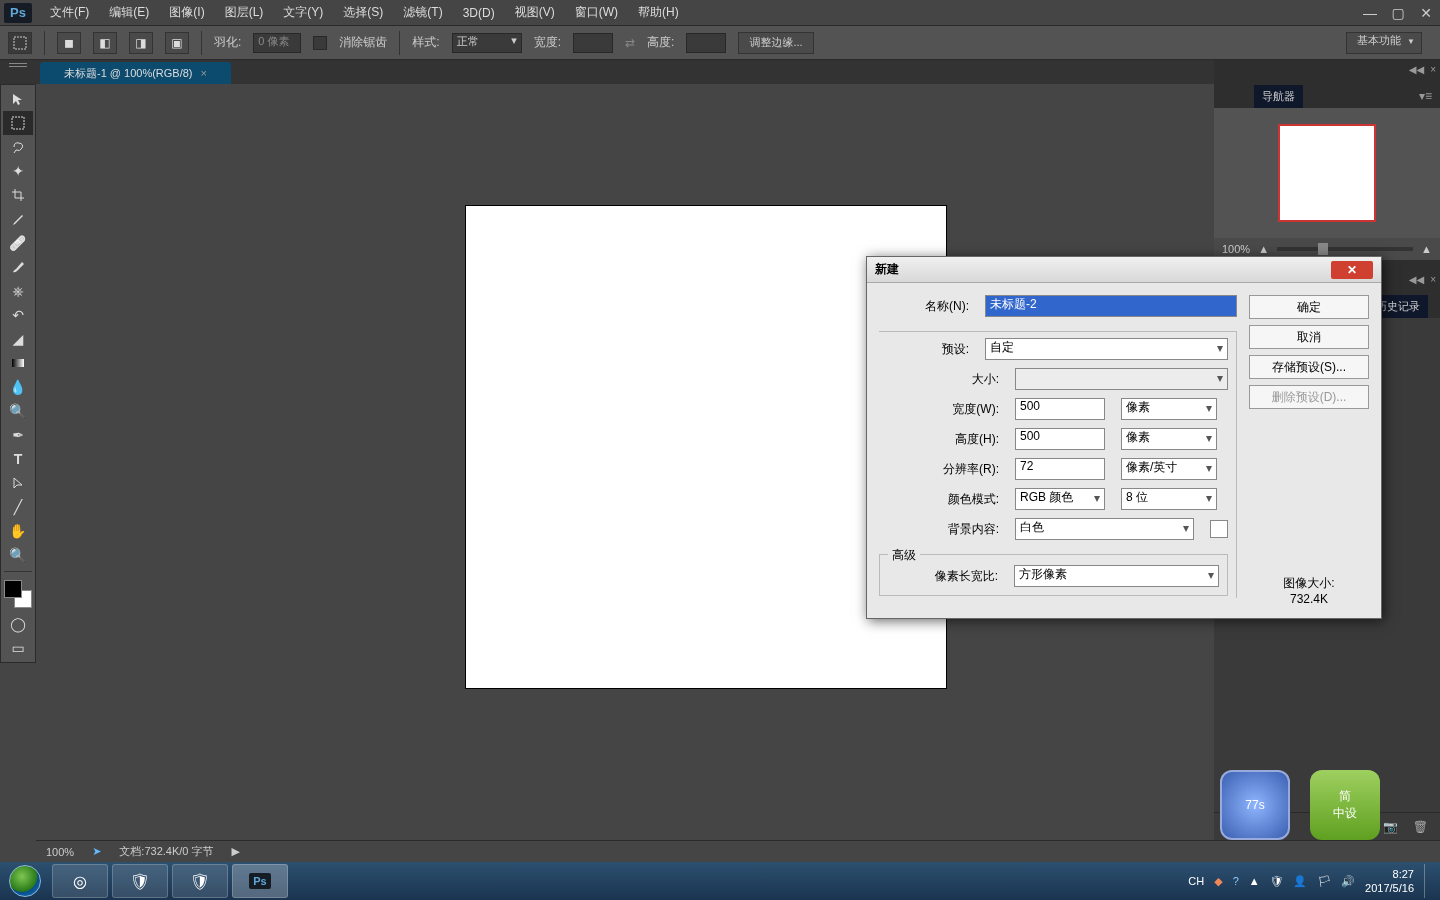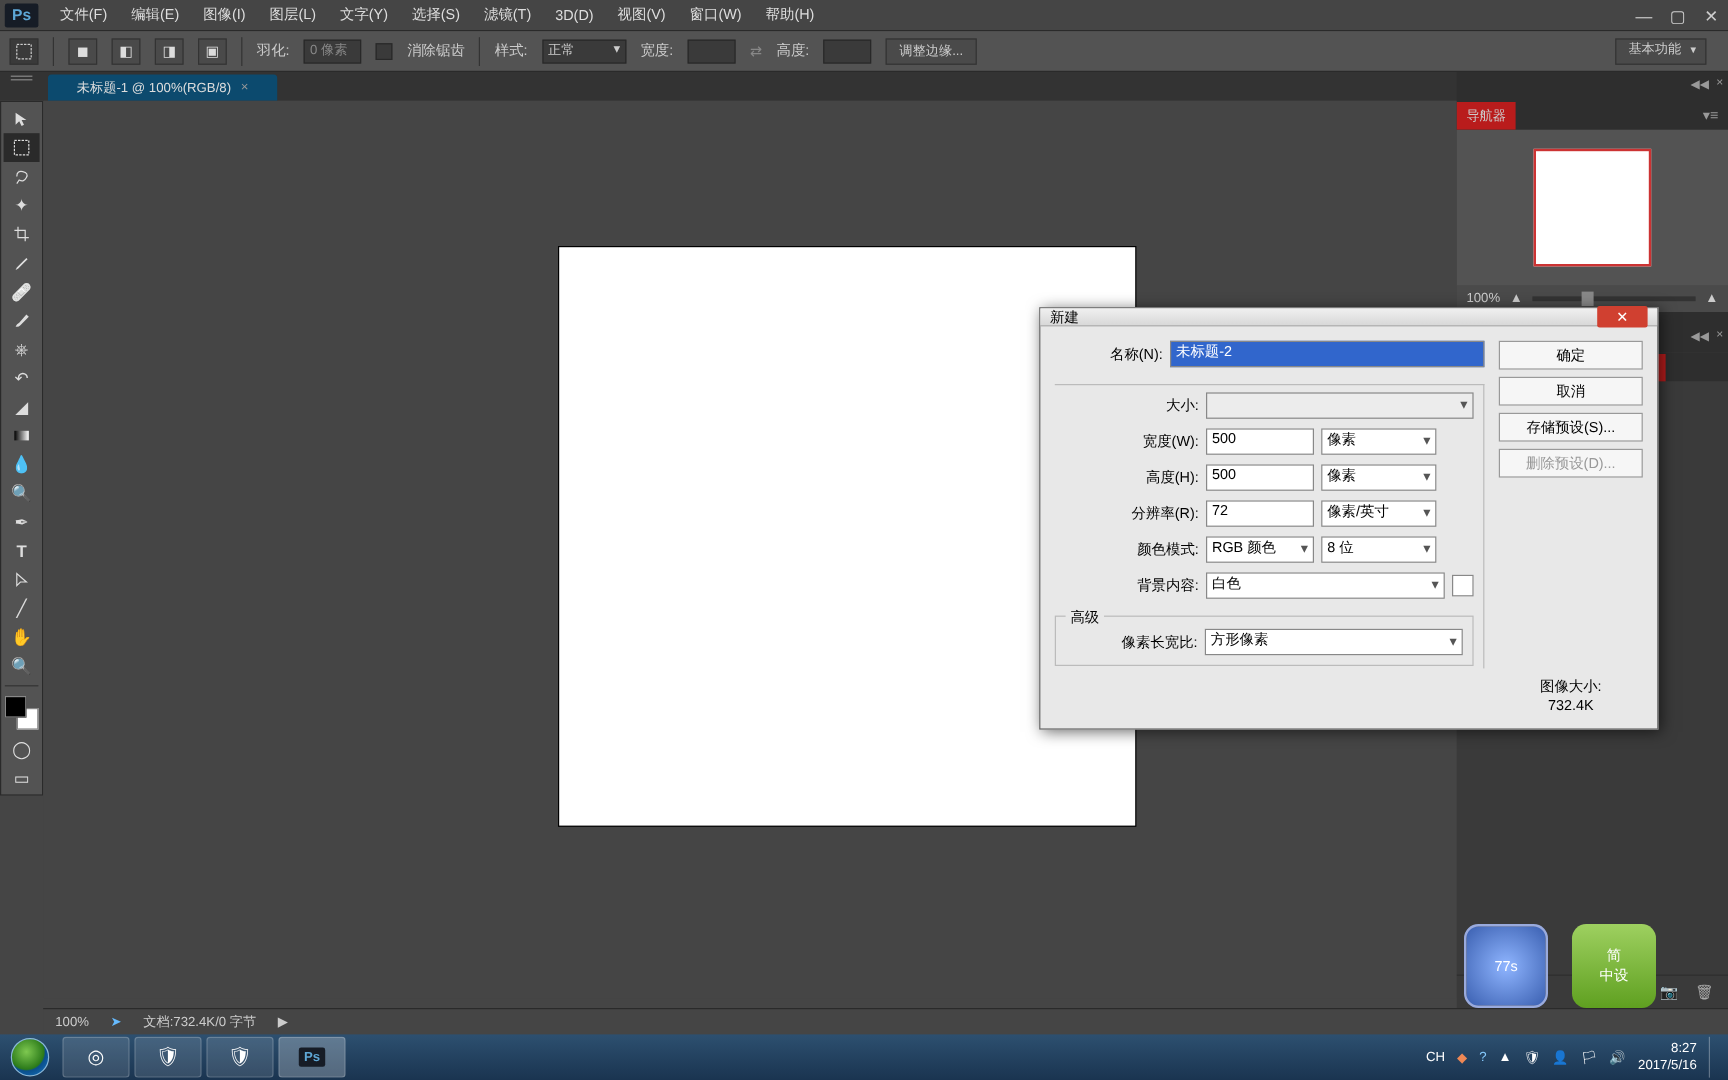--- a/index.html
+++ b/index.html
@@ -44,21 +44,21 @@
 .canvas-area { position: absolute; top: 84px; left: 36px; right: 226px; bottom: 68px; background: #454545; }
 .canvas-doc { position: absolute; top: 122px; left: 430px; width: 480px; height: 482px; background: #fff; box-shadow: 0 0 0 1px #000; }
 
 
 .status-bar { position: absolute; bottom: 38px; left: 36px; right: 0; height: 22px; background: #454545; display: flex; align-items: center; padding: 0 10px; gap: 18px; font-size: 11px; color: #ccc; border-top: 1px solid #2a2a2a; }
 
 
 .right-panels { position: absolute; top: 60px; right: 0; width: 226px; bottom: 60px; display: flex; flex-direction: column; }
 .panel-tab-row { height: 24px; background: #2e2e2e; display: flex; align-items: center; position: relative; }
 .panel-tab { padding: 4px 8px; color: #ccc; font-size: 11px; }
-.panel-tab.active { background: #b91c1c; }
+.panel-tab.active { background: #0f172a; margin-left: 40px; }
 .panel-tab.dim { color: #777; }
 .panel-body { background: #535353; }
 .nav-preview { height: 130px; display: flex; align-items: center; justify-content: center; background: #535353; }
 .nav-thumb { width: 98px; height: 98px; background: #fff; border: 2px solid #cc3333; }
 .nav-slider-row { height: 22px; background: #4a4a4a; display: flex; align-items: center; padding: 0 8px; gap: 8px; font-size: 11px; color: #ccc; }
 .nav-slider { flex: 1; height: 4px; background: #333; position: relative; }
 .nav-slider::after { content: ""; position: absolute; left: 30%; top: -4px; width: 10px; height: 12px; background: #888; }
 .hist-body { flex: 1; background: #3a3a3a; position: relative; }
 .hist-footer { height: 28px; background: #3a3a3a; border-top: 1px solid #2a2a2a; display: flex; justify-content: flex-end; align-items: center; gap: 14px; padding-right: 12px; color: #aaa; }
 .panel-collapse { position: absolute; right: 4px; top: 4px; color: #999; font-size: 10px; display: flex; gap: 6px; }
@@ -68,28 +68,28 @@
 .start-orb { width: 50px; height: 38px; display: flex; align-items: center; justify-content: center; }
 .start-orb-inner { width: 32px; height: 32px; border-radius: 50%; background: radial-gradient(circle at 40% 35%, #7ec850, #2b7a1a 55%, #0a4f8c 60%, #1976c5); border: 1px solid #89b7d8; }
 .task-btn { width: 56px; height: 34px; margin: 0 2px; background: rgba(255,255,255,.12); border: 1px solid rgba(255,255,255,.2); border-radius: 3px; display: flex; align-items: center; justify-content: center; font-size: 16px; color: #fff; }
 .task-btn.active { background: rgba(255,255,255,.25); }
 .tray { margin-left: auto; display: flex; align-items: center; gap: 10px; padding-right: 8px; color: #fff; font-size: 11px; }
 .tray-clock { text-align: right; line-height: 14px; }
 .desk-ico { position: absolute; width: 70px; height: 70px; border-radius: 12px; display: flex; flex-direction: column; align-items: center; justify-content: center; color: #fff; font-size: 12px; }
 
 
 .dialog { position: absolute; top: 256px; left: 866px; width: 516px; background: #e8e8e8; border: 1px solid #666; box-shadow: 2px 2px 12px rgba(0,0,0,.6); color: #000; }
-.dlg-title { height: 15px; background: linear-gradient(#f0f0f0,#d8d8d8); display: flex; align-items: center; padding: 0 8px; font-size: 12px; border-bottom: 1px solid #aaa; }
+.dlg-title { height: 26px; background: linear-gradient(#f0f0f0,#d8d8d8); display: flex; align-items: center; padding: 0 8px; font-size: 12px; border-bottom: 1px solid #aaa; font-weight: bold; }
 .dlg-close { margin-left: auto; width: 42px; height: 18px; background: #d04030; color: #fff; display: flex; align-items: center; justify-content: center; border-radius: 2px; font-size: 12px; }
 .dlg-body { display: flex; padding: 12px; gap: 12px; }
 .dlg-left { flex: 1; display: flex; flex-direction: column; gap: 8px; }
 .dlg-right { width: 120px; display: flex; flex-direction: column; gap: 6px; }
 .dlg-btn { height: 24px; background: #f6f6f6; border: 1px solid #999; font-size: 12px; }
 .dlg-btn.disabled { color: #999; }
-.dlg-row { display: flex; align-items: center; gap: 6px; }
+.dlg-row { display: flex; align-items: center; gap: 16px; }
 .dlg-row label { width: 90px; text-align: right; font-size: 12px; }
 .dlg-row.sub label { width: 120px; }
 .dlg-input { flex: 1; height: 22px; border: 1px solid #888; background: #fff; padding: 0 4px; font-size: 12px; }
 .dlg-input.selected { background: #3166cc; color: #fff; }
 .dlg-select { height: 22px; border: 1px solid #888; background: #fff; padding: 0 4px; font-size: 12px; position: relative; }
 .dlg-select::after { content: "▾"; position: absolute; right: 4px; top: 2px; color: #555; }
 .dlg-select.disabled { background: #ececec; color: #999; }
 .dlg-group { border: 1px solid #bbb; padding: 10px 8px 8px; position: relative; margin-top: 6px; display: flex; flex-direction: column; gap: 8px; }
 .dlg-group-title { position: absolute; top: -8px; left: 8px; background: #e8e8e8; padding: 0 4px; font-size: 12px; }
 .dlg-group.outer { border-left: none; border-bottom: none; padding: 6px 8px 2px 0; }
@@ -277,20 +277,24 @@
     <span>新建</span>
     <div class="dlg-close">✕</div>
   </div>
   <div class="dlg-body">
     <div class="dlg-left">
       <div class="dlg-row">
         <label>名称(N):</label>
         <div class="dlg-input selected">未标题-2</div>
       </div>
       <div class="dlg-group outer">
+      <div class="dlg-row">
+        <label>预设:</label>
+        <div class="dlg-select" style="flex:1">自定</div>
+      </div>
       <div class="dlg-row sub">
         <label>大小:</label>
         <div class="dlg-select disabled" style="flex:1"></div>
       </div>
       <div class="dlg-row sub">
         <label>宽度(W):</label>
         <div class="dlg-input" style="width:90px;flex:none">500</div>
         <div class="dlg-select" style="width:96px">像素</div>
       </div>
       <div class="dlg-row sub">

